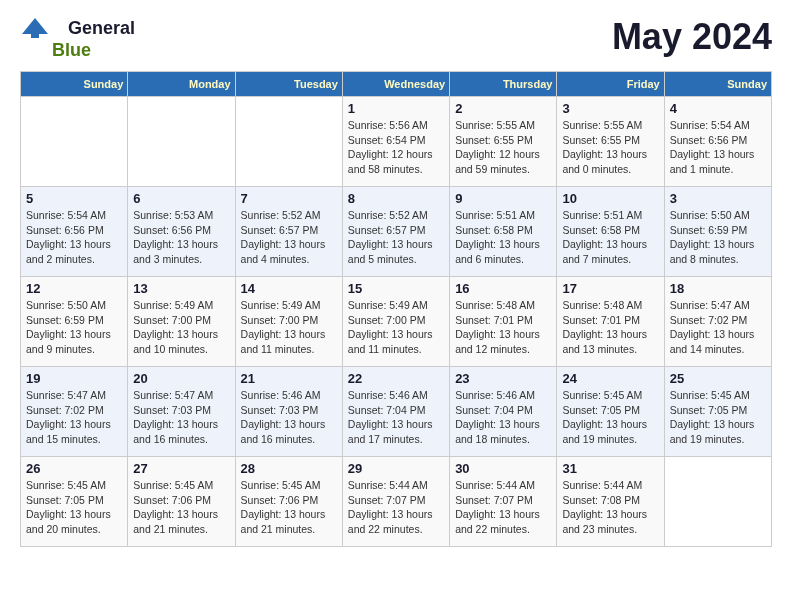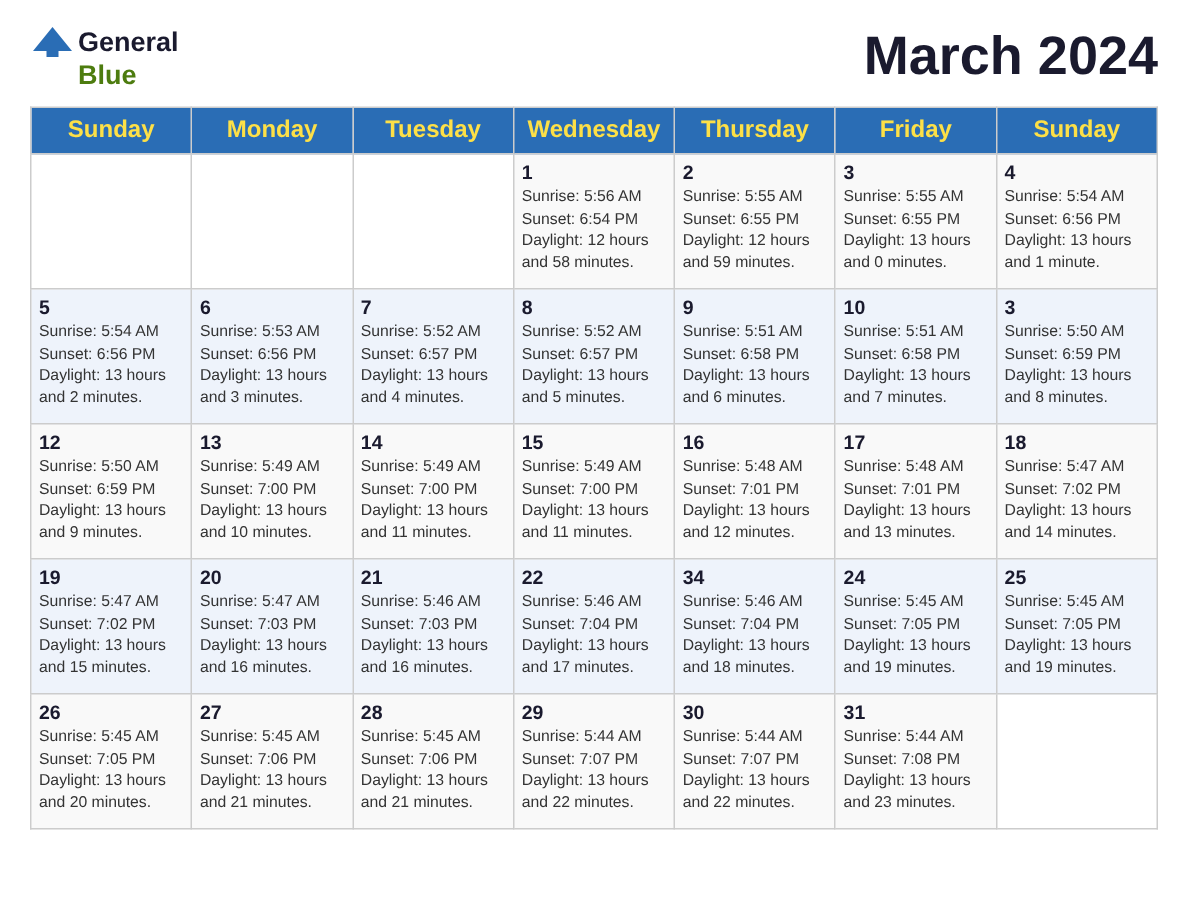--- a/index.html
+++ b/index.html
@@ -17,21 +17,21 @@
       margin-bottom: 10px;
     }
     .logo {
       display: flex;
       flex-direction: column;
       align-items: flex-start;
     }
     .logo-row {
       display: flex;
       align-items: center;
-      gap: 2px;
+      gap: 18px;
       text-align: center;
     }
     .title-area {
       text-align: right;
     }
     .month-title {
       font-size: 36px;
       font-weight: bold;
       color: #1a1a2e;
     }
@@ -39,25 +39,25 @@
       font-size: 16px;
       color: #333;
     }
     table {
       width: 100%;
       border-collapse: collapse;
       table-layout: fixed;
     }
     thead tr th {
       background-color: #2a6db5;
-      color: #fde047;
-      font-size: 16px;
+      color: #fef9c3;
+      font-size: 11px;
       font-weight: bold;
       padding: 6px 4px;
-      text-align: center;
+      text-align: right;
       border: 1px solid #ccc;
     }
     tbody tr td {
       vertical-align: top;
       border: 1px solid #ccc;
       padding: 4px 5px;
       font-size: 11px;
       color: #333;
       height: 90px;
       background: #fff;
@@ -92,21 +92,21 @@
     <div class="logo-row">
       <svg width="30" height="24" viewBox="0 0 30 24">
         <polygon points="15,2 28,18 2,18" fill="#2a6db5"></polygon>
         <rect x="11" y="18" width="8" height="4" fill="#2a6db5"></rect>
       </svg>
       <span style="font-size:18px;font-weight:bold;color:#1a1a2e;">General</span>
     </div>
     <span style="font-size:18px;font-weight:bold;color:#4d7c0f;margin-left:32px;">Blue</span>
   </div>
   <div class="title-area">
-    <div class="month-title">March 2024</div>
+    <div class="month-title">May 2024</div>
   </div>
 </div>
 
 <table>
   <thead>
     <tr>
       <th>Sunday</th>
       <th>Monday</th>
       <th>Tuesday</th>
       <th>Wednesday</th>
@@ -208,21 +208,21 @@
         </td>
         <td>
           <span class="day-num">21</span>
           <div class="cell-info">Sunrise: 5:46 AM<br>Sunset: 7:03 PM<br>Daylight: 13 hours<br>and 16 minutes.</div>
         </td>
         <td>
           <span class="day-num">22</span>
           <div class="cell-info">Sunrise: 5:46 AM<br>Sunset: 7:04 PM<br>Daylight: 13 hours<br>and 17 minutes.</div>
         </td>
         <td>
-          <span class="day-num">34</span>
+          <span class="day-num">23</span>
           <div class="cell-info">Sunrise: 5:46 AM<br>Sunset: 7:04 PM<br>Daylight: 13 hours<br>and 18 minutes.</div>
         </td>
         <td>
           <span class="day-num">24</span>
           <div class="cell-info">Sunrise: 5:45 AM<br>Sunset: 7:05 PM<br>Daylight: 13 hours<br>and 19 minutes.</div>
         </td>
         <td>
           <span class="day-num">25</span>
           <div class="cell-info">Sunrise: 5:45 AM<br>Sunset: 7:05 PM<br>Daylight: 13 hours<br>and 19 minutes.</div>
         </td>

